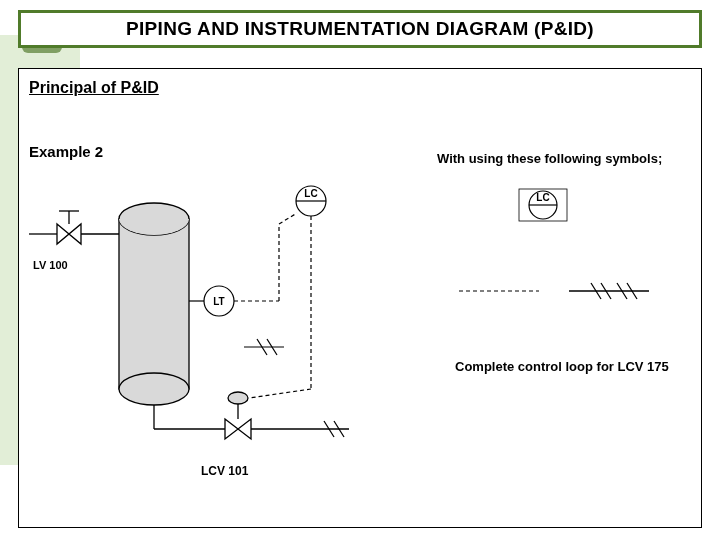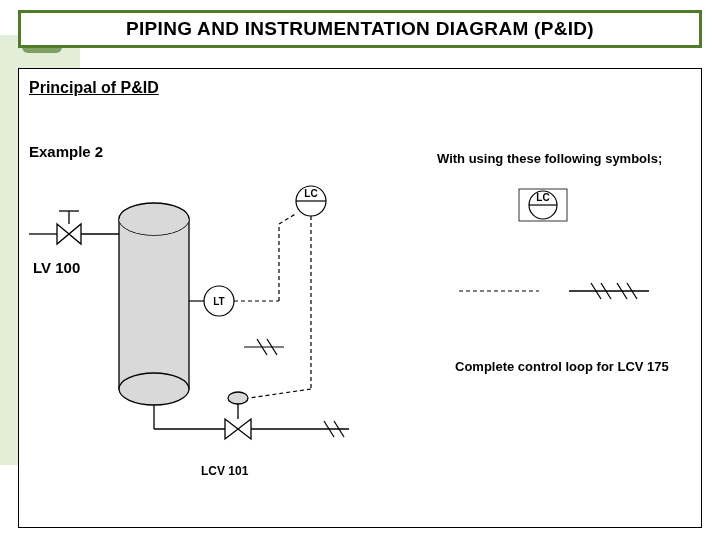--- a/index.html
+++ b/index.html
@@ -8,21 +8,21 @@
   .bg-accent { position: absolute; left: 0; top: 35px; width: 80px; height: 430px; background: #e2eed7; }
   .bg-accent::before { content: ""; position: absolute; left: 22px; top: -22px; width: 40px; height: 40px; background: #809f63; border-radius: 6px; }
   .title-bar { position: absolute; left: 18px; top: 10px; width: 684px; height: 38px; background: #fff; border: 3px solid #507b2a; display: flex; align-items: center; justify-content: center; }
   .title-text { font-size: 19px; font-weight: bold; color: #000; letter-spacing: 0.3px; }
   .content { position: absolute; left: 18px; top: 68px; width: 684px; height: 460px; background: #fff; border: 1.5px solid #000; }
   .section-title { position: absolute; left: 10px; top: 10px; font-size: 16px; font-weight: bold; text-decoration: underline; }
   .example-label { position: absolute; left: 10px; top: 74px; font-size: 15px; font-weight: bold; }
   .symbols-note { position: absolute; left: 418px; top: 82px; font-size: 13px; font-weight: bold; }
   .complete-note { position: absolute; left: 436px; top: 290px; font-size: 13px; font-weight: bold; }
   .svg-stage { position: absolute; left: 0; top: 0; width: 684px; height: 460px; }
-  .lv100-label { position: absolute; left: 14px; top: 190px; font-size: 15px; font-weight: bold; }
+  .lv100-label { position: absolute; left: 14px; top: 190px; font-size: 11px; font-weight: bold; }
   .v100-label { position: absolute; left: 116px; top: 198px; font-size: 14px; font-weight: 500; }
   .lcv101-label { position: absolute; left: 182px; top: 395px; font-size: 12px; font-weight: bold; }
   text.sym { font-family: Arial; font-weight: bold; }
 </style>
 </head>
 <body>
 
 <div class="slide">
   <div class="bg-accent"></div>
   <div class="title-bar">

